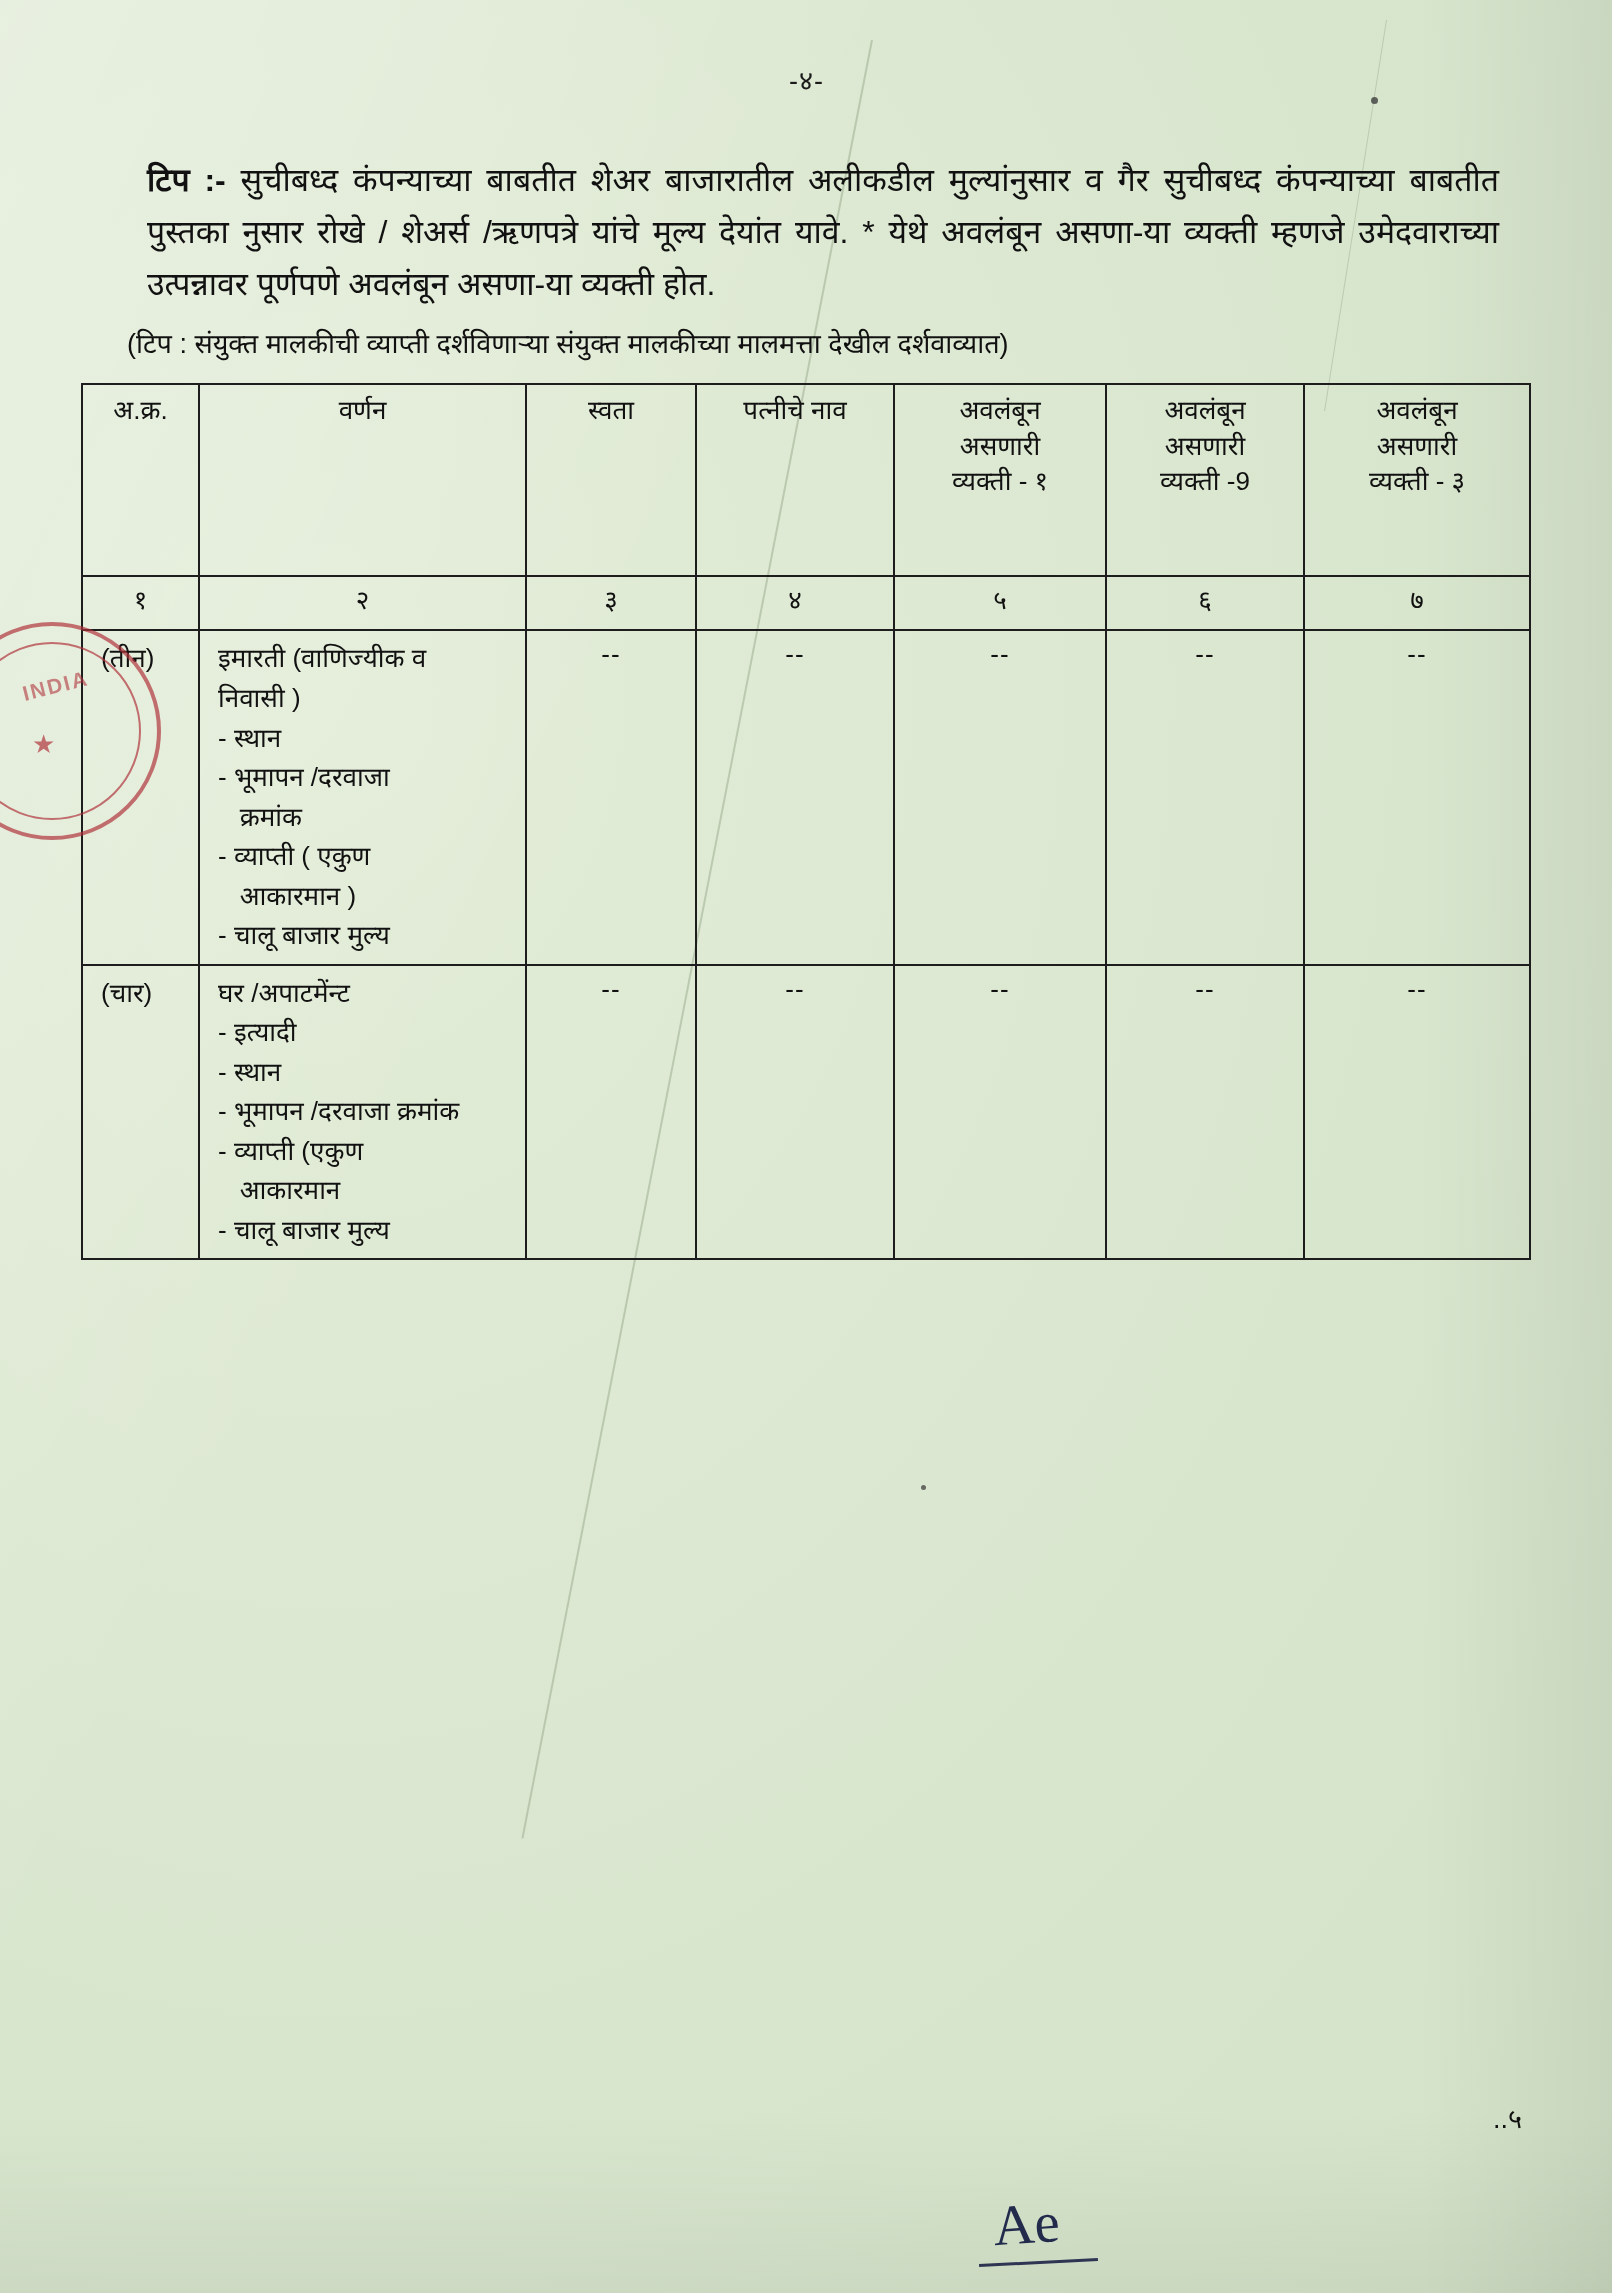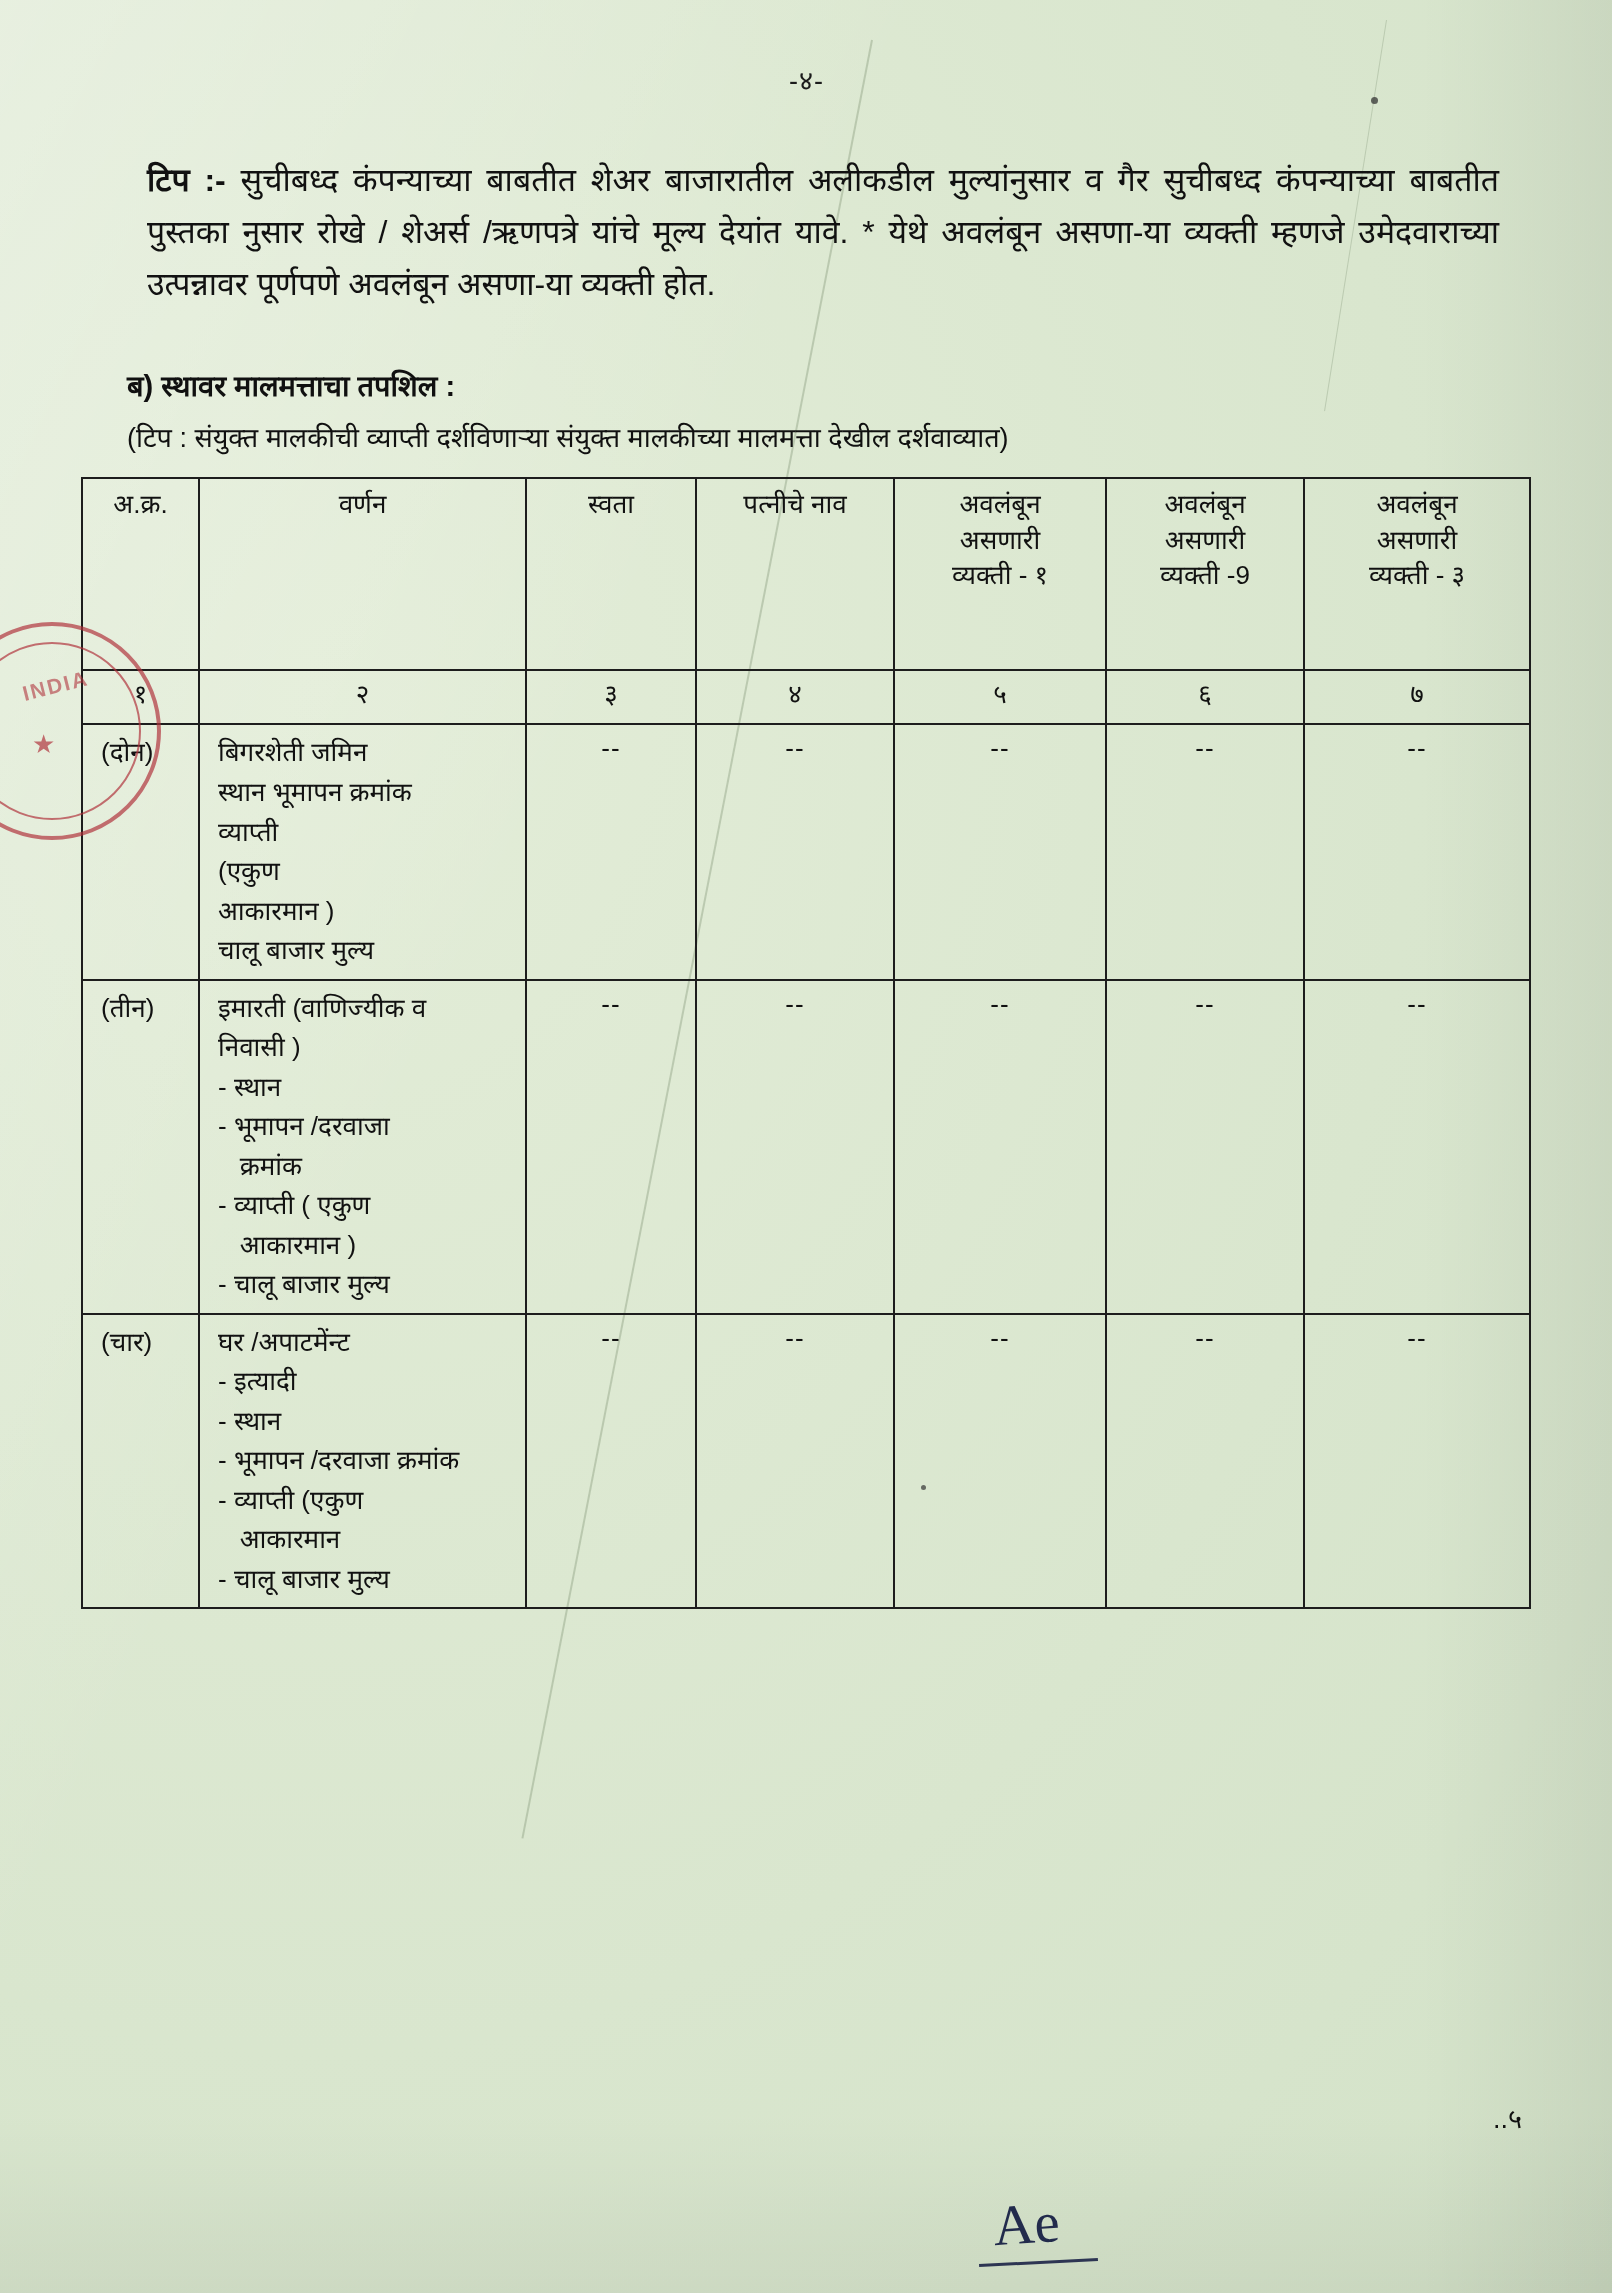--- a/index.html
+++ b/index.html
@@ -265,21 +265,20 @@
     <div class="stamp-text">INDIA</div>
     <div class="stamp-star">★</div>
   </div>
 
   <div class="content">
 
     <div class="page-num-top">-४-</div>
 
     <p class="note-para"><b>टिप :-</b><span> सुचीबध्द कंपन्याच्या बाबतीत शेअर बाजारातील अलीकडील मुल्यांनुसार व गैर सुचीबध्द कंपन्याच्या बाबतीत पुस्तका नुसार रोखे / शेअर्स /ऋणपत्रे यांचे मूल्य देयांत यावे. * येथे अवलंबून असणा-या व्यक्ती म्हणजे उमेदवाराच्या उत्पन्नावर पूर्णपणे अवलंबून असणा-या व्यक्ती होत.</span></p>
 
-    <div class="sec-heading">ब) स्थावर मालमत्ताचा तपशिल :</div>
     <div class="sec-subheading">(टिप : संयुक्त मालकीची व्याप्ती दर्शविणाऱ्या संयुक्त मालकीच्या मालमत्ता देखील दर्शवाव्यात)</div>
 
     <table class="assets">
       <colgroup>
         <col class="col-sr">
           <col class="col-desc">
           <col class="col-self">
         <col class="col-wife">
           <col class="col-d1">
           <col class="col-d2">
@@ -321,36 +320,20 @@
           <td>३</td>
           <td>४</td>
           <td>५</td>
           <td>६</td>
           <td>७</td>
         </tr>
       </thead>
       <tbody>
 
 
-        <tr>
-          <td class="srno">(दोन)</td>
-          <td class="desc">
-            <span class="desc-line">बिगरशेती जमिन</span>
-            <span class="desc-line">स्थान भूमापन क्रमांक</span>
-            <span class="desc-line">व्याप्ती</span>
-            <span class="desc-line">(एकुण</span>
-            <span class="desc-line">आकारमान )</span>
-            <span class="desc-line">चालू बाजार मुल्य</span>
-          </td>
-          <td class="dash">--</td>
-          <td class="dash">--</td>
-          <td class="dash">--</td>
-          <td class="dash">--</td>
-          <td class="dash">--</td>
-        </tr>
 
         <tr>
           <td class="srno">(तीन)</td>
           <td class="desc">
             <span class="desc-line">इमारती (वाणिज्यीक व</span>
             <span class="desc-line">निवासी )</span>
             <span class="desc-line">- स्थान</span>
             <span class="desc-line">- भूमापन /दरवाजा</span>
             <span class="desc-line">   क्रमांक</span>
             <span class="desc-line">- व्याप्ती ( एकुण</span>

